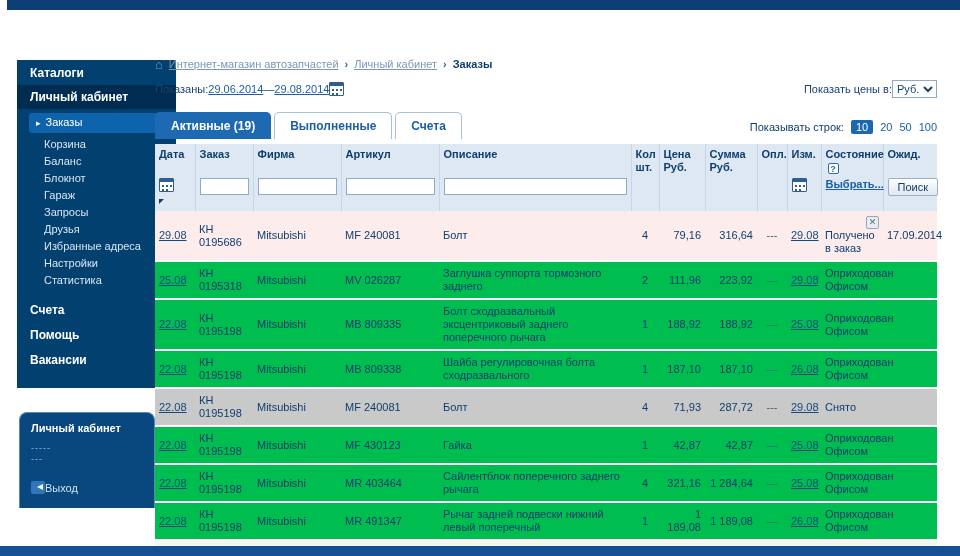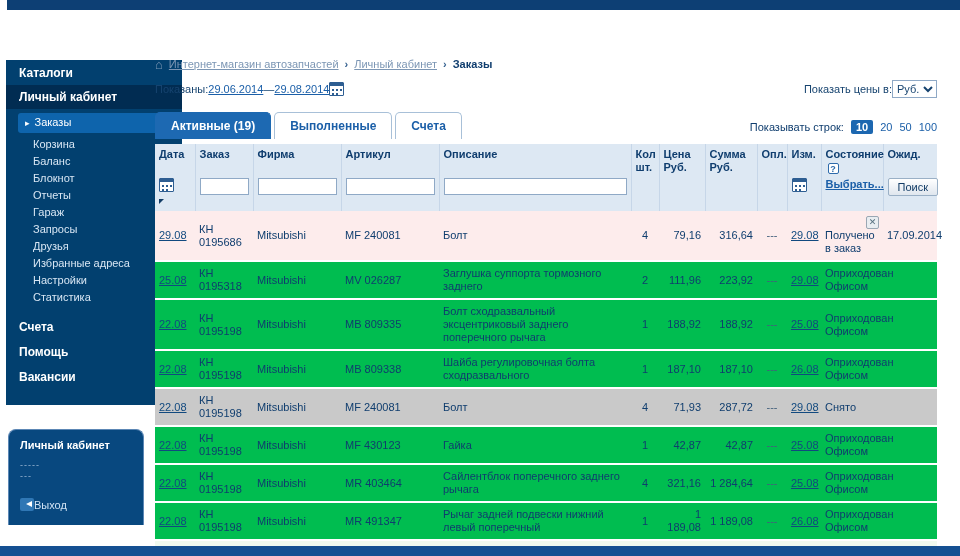--- a/index.html
+++ b/index.html
@@ -4,21 +4,21 @@
 <style>
   *{box-sizing:border-box;margin:0;padding:0;}
   html,body{width:960px;height:556px;}
   body{position:relative;font-family:"Liberation Sans","DejaVu Sans",sans-serif;font-size:11px;color:#16436f;background:#fff;overflow:hidden;}
   a{color:#1b5fa8;text-decoration:underline;cursor:pointer;}
 
   .topbar{position:absolute;top:0;left:7px;right:0;height:10px;background:#0d3f74;}
   .bottombar{position:absolute;bottom:0;left:0;width:100%;height:10px;background:#155092;}
 
   
-  .sidebar{position:absolute;left:6px;top:60px;width:176px;color:#fff;}
+  .sidebar{position:absolute;left:0;top:60px;width:176px;color:#fff;padding-left:17px;}
   .side-nav{background:#02406f;padding-bottom:16px;}
   .side-h{font-weight:bold;font-size:12px;padding:6px 13px 5px;color:#fff;cursor:pointer;}
   .side-h.cab{background:#012c52;padding:5px 13px;}
   .menu{list-style:none;padding:3px 0 8px;}
   .menu li{padding:2px 8px 2px 27px;color:#d8e6f4;font-size:11px;cursor:pointer;line-height:13px;}
   .menu li.sel{background:#0e64ac;border-radius:3px;margin:1px 8px 3px 12px;padding:3px 6px 3px 7px;color:#fff;}
   .menu li.sel::before{content:"▸";font-size:9px;margin-right:5px;color:#fff;}
   .account{margin:24px 0 0 2px;width:136px;background:#08487f;border:1px solid #5c87b5;border-bottom:none;border-radius:8px 8px 0 0;padding:9px 11px 14px;}
   .acc-t{font-weight:bold;font-size:11px;margin-bottom:9px;}
   .acc-l{color:#9db9d6;font-size:9px;line-height:11px;letter-spacing:1px;}
@@ -38,21 +38,21 @@
 
   .period-row{display:flex;align-items:center;margin-bottom:14px;}
   .period-row .spacer{flex:1;}
   .cur-select{height:18px;font-size:11px;border:1px solid #8fa9c6;color:#16436f;background:#fff;}
 
   .tabs-row{display:flex;align-items:flex-end;}
   .tabs{display:flex;gap:3px;flex:1;}
   .tab{border:1px solid #a8c0d8;border-bottom:none;border-radius:5px 5px 0 0;padding:6px 15px;background:#fff;color:#1b5fa8;font-weight:bold;font-size:12px;cursor:pointer;}
   .tab.active{background:#1d69b2;color:#fff;border-color:#1d69b2;}
   .pagesize{display:flex;align-items:center;gap:7px;padding-bottom:5px;color:#0f3d6e;}
-  .ps-sel{background:#1c67b0;color:#fff;padding:1px 5px;font-weight:bold;border-radius:2px;cursor:pointer;}
+  .ps-sel{background:#1c67b0;color:#fff;padding:1px 5px;font-weight:normal;border-radius:2px;cursor:pointer;}
   .ps-opt{color:#1b5fa8;text-decoration:none;cursor:pointer;}
 
   
   .orders{border-collapse:collapse;width:782px;margin-top:5px;table-layout:fixed;}
   thead th{background:#dde8f3;color:#0f3d6e;font-size:11px;font-weight:bold;text-align:left;padding:4px 4px 2px;border-right:1px solid #c6d6e8;vertical-align:top;line-height:13px;}
   thead tr.h2 th{padding:2px 4px 7px;vertical-align:top;}
   thead th:last-child{border-right:none;}
   .flt{width:100%;height:17px;border:1px solid #8fa9c6;font-size:11px;padding:0 3px;color:#16436f;}
   .cal{display:inline-block;width:15px;height:14px;border:1px solid #2e5e92;background:#fff;position:relative;vertical-align:middle;cursor:pointer;border-radius:1px;}
   .cal::before{content:"";position:absolute;top:0;left:0;right:0;height:3px;background:#2e5e92;}
@@ -83,21 +83,20 @@
 
 <aside class="sidebar">
   <div class="side-nav">
     <div class="side-h">Каталоги</div>
     <div class="side-h cab">Личный кабинет</div>
     <ul class="menu">
       <li class="sel">Заказы</li>
       <li>Корзина</li>
       <li>Баланс</li>
       <li>Блокнот</li>
-      <li>Отчеты</li>
       <li>Гараж</li>
       <li>Запросы</li>
       <li>Друзья</li>
       <li>Избранные адреса</li>
       <li>Настройки</li>
       <li>Статистика</li>
     </ul>
     <div class="side-h">Счета</div>
     <div class="side-h">Помощь</div>
     <div class="side-h">Вакансии</div>

